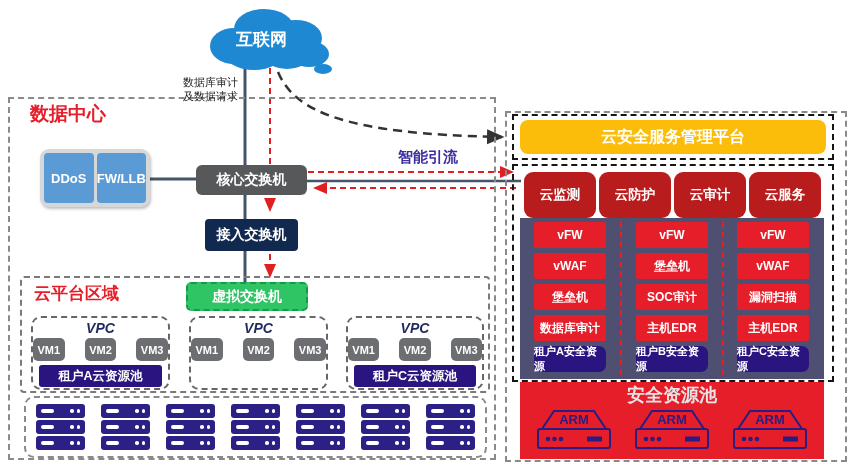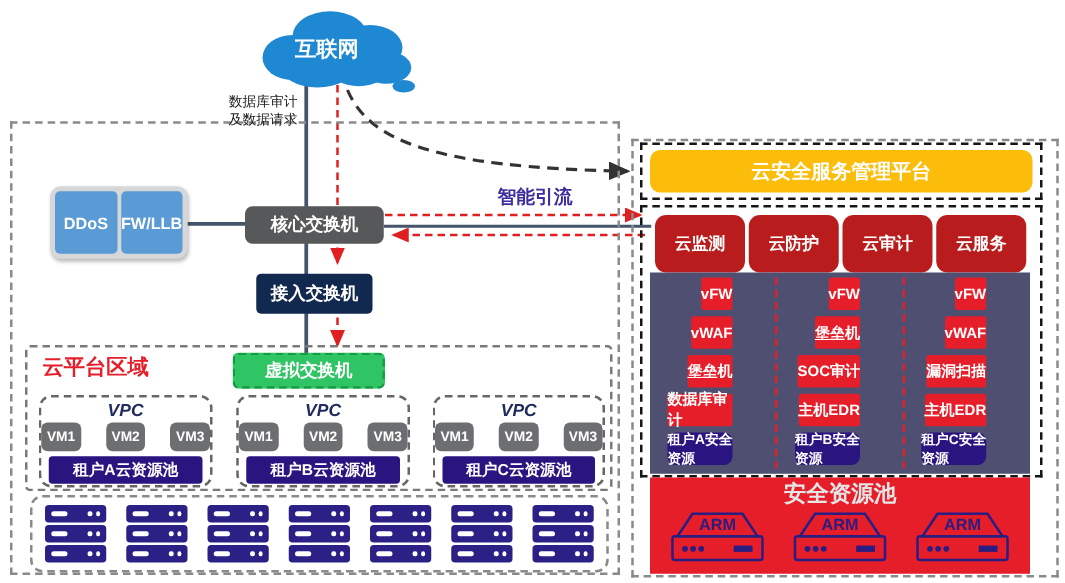--- a/index.html
+++ b/index.html
@@ -47,21 +47,21 @@
   .rack-u .dots { display: flex; gap: 3px; }
   .rack-u .dots i { width: 3.5px; height: 3.5px; background: #fff; border-radius: 50%; }
   
   .sp-outer { position: absolute; left: 505px; top: 111px; width: 342px; height: 351px; z-index: 1;
               border: 2px dashed #8a8a8a; }
   .blk-wrap { position: absolute; z-index: 1; border: 2px dashed #161616; }
   .title-bar { left: 520px; top: 120px; width: 306px; height: 34px; background: #fbbd0a; border-radius: 8px; font-size: 16px; }
   .svc { top: 172px; width: 72px; height: 46px; background: #b91c1c; border-radius: 9px; font-size: 13.5px; }
   .navy-panel { position: absolute; left: 520px; top: 218px; width: 304px; height: 161px; z-index: 2; background: #4f4f72; }
   .sep { position: absolute; top: 4px; bottom: 4px; border-left: 2px dashed #e51e2a; }
-  .sec-col { position: absolute; top: 4px; width: 52px; display: flex; flex-direction: column; align-items: flex-end; }
+  .sec-col { position: absolute; top: 4px; width: 72px; display: flex; flex-direction: column; }
   .sec-cell { height: 26px; margin-bottom: 5px; background: #e51e2a; border-radius: 2px; color: #fff; font-weight: bold;
               font-size: 12px; display: flex; align-items: center; justify-content: center; }
   .sec-pool { height: 26px; background: #2a1580; border-radius: 7px; color: #fff; font-weight: bold; font-size: 11px;
               display: flex; align-items: center; justify-content: center; }
   .res-pool { position: absolute; left: 520px; top: 382px; width: 304px; height: 77px; z-index: 2; background: #e51e2a; }
   .res-title { text-align: center; color: #e5e5e5; font-weight: bold; font-size: 18px; margin-top: 1px; }
   .arm-row { display: flex; justify-content: space-between; padding: 0 13px; margin-top: 1px; }
   .arm { position: relative; width: 82px; height: 46px; }
   .arm-label { position: absolute; top: 4px; left: 0; right: 0; text-align: center; color: #2a1d82;
                font-weight: bold; font-size: 13px; }
@@ -103,20 +103,21 @@
       </g>
     </svg>
     <div class="cloud-label">互联网</div>
   </div>
   <div class="note">
     <span>数据库审计</span>
     <span>及数据请求</span>
   </div>
 
   <div class="dc-box" style="left:8px;top:97px;width:488px;height:363px"></div>
+  <div class="dc-title" style="left:30px;top:101px">数据中心</div>
 
   <div class="ddos-group">
     <div class="ddos-item">DDoS</div>
     <div class="ddos-item">FW/LLB</div>
   </div>
 
   <div class="box core-sw">核心交换机</div>
   <div class="box access-sw">接入交换机</div>
   <div class="divert">智能引流</div>
 
@@ -133,21 +134,20 @@
     </div>
     <div class="vpc-pool">租户A云资源池</div>
   </div>
   <div class="vpc" style="left:189px;width:139px">
     <div class="vpc-title">VPC</div>
     <div class="vm-row">
       <div class="vm">VM1</div>
       <div class="vm">VM2</div>
       <div class="vm">VM3</div>
     </div>
-    <div class="vpc-pool">租户B云资源池</div>
   </div>
   <div class="vpc" style="left:346px;width:138px">
     <div class="vpc-title">VPC</div>
     <div class="vm-row">
       <div class="vm">VM1</div>
       <div class="vm">VM2</div>
       <div class="vm">VM3</div>
     </div>
     <div class="vpc-pool">租户C云资源池</div>
   </div>

